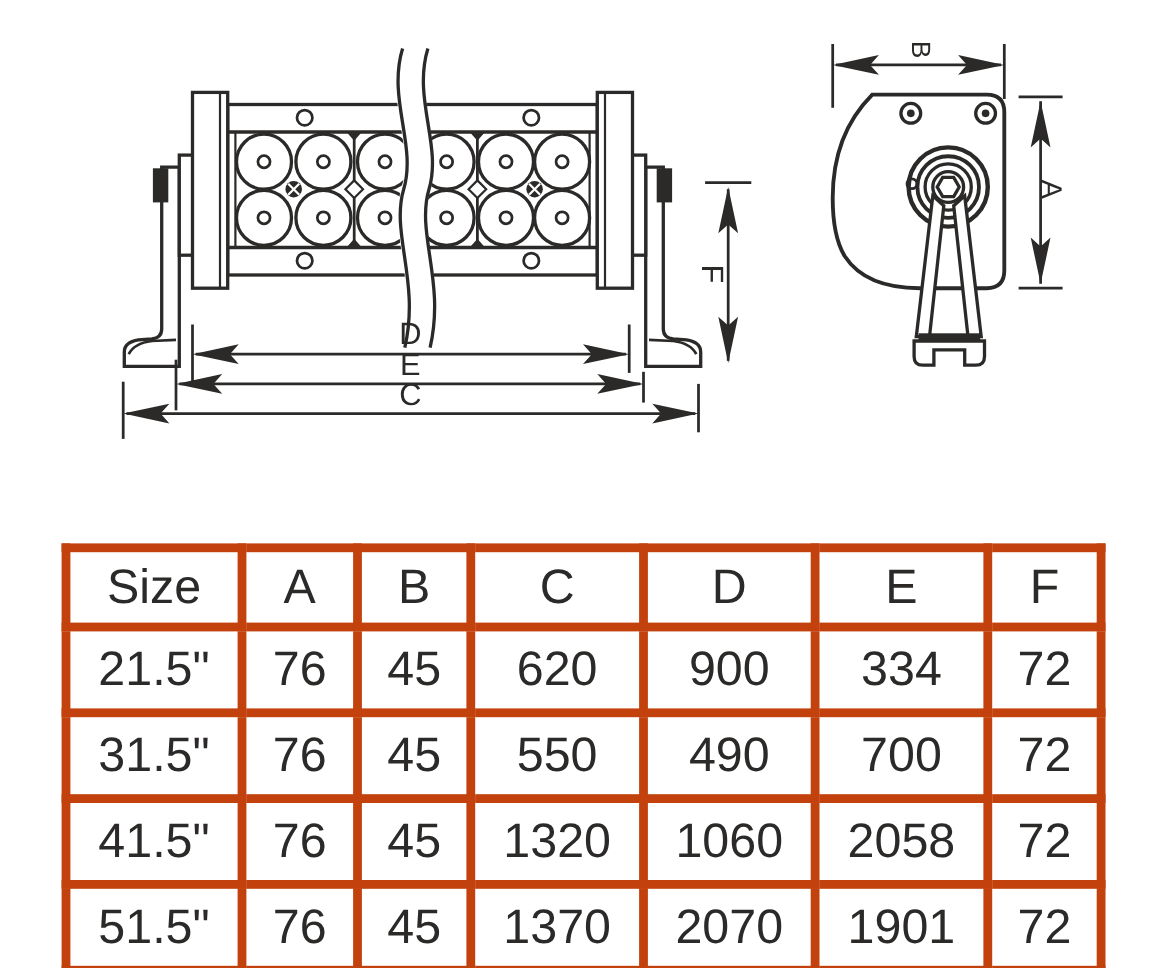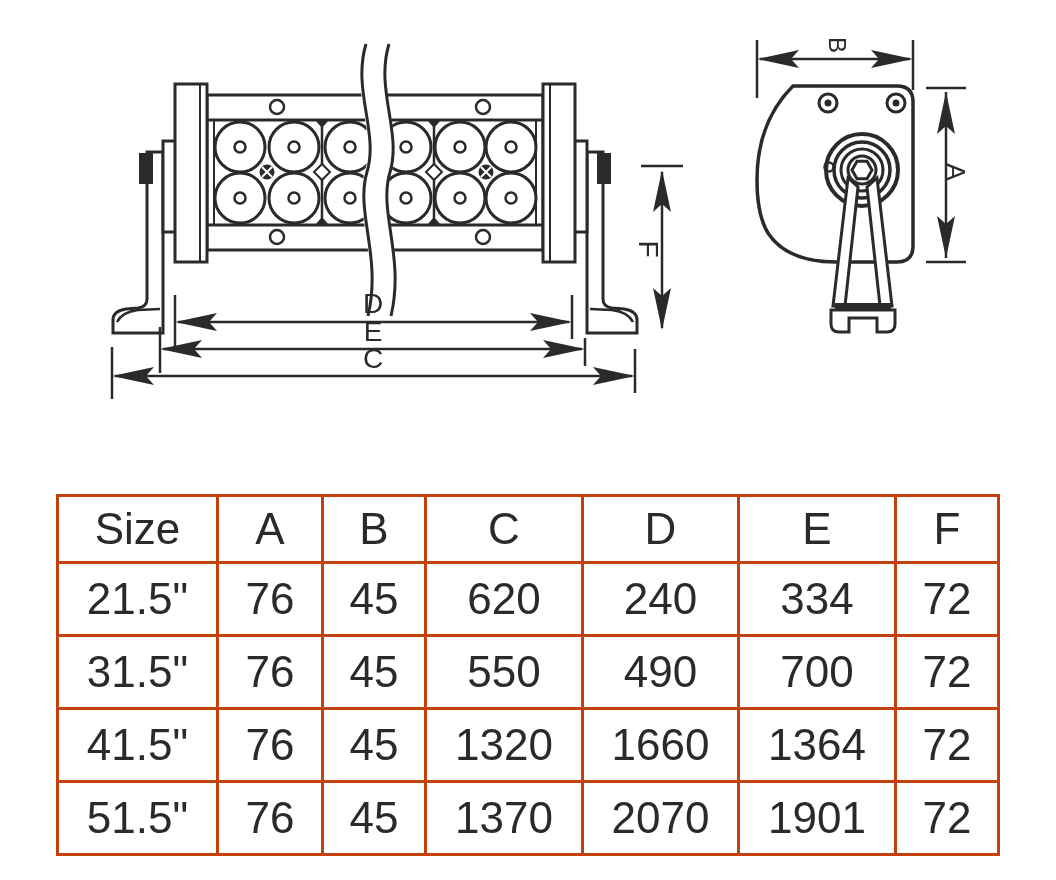--- a/index.html
+++ b/index.html
@@ -2,21 +2,21 @@
 <html><head>
 <meta charset="utf-8">
 <style>
   html,body{margin:0;padding:0;background:#ffffff;width:1056px;height:880px;overflow:hidden;
     font-family:"Liberation Sans", sans-serif;}
   .page{position:relative;width:1056px;height:880px;background:#fff;}
   .diagram-wrap{position:absolute;left:0;top:0;width:1056px;height:460px;}
   svg text{fill:#2b2a29;font-family:"Liberation Sans", sans-serif;}
   .dims-table{position:absolute;left:56px;top:494px;border-collapse:collapse;table-layout:fixed;
     color:#2b2a29;}
-  .dims-table th,.dims-table td{border:3px solid #c2410c;text-align:center;vertical-align:middle;
+  .dims-table th,.dims-table td{border:8px solid #c2410c;text-align:center;vertical-align:middle;
     font-size:44px;font-weight:400;padding:0;height:70px;background:#fff;}
   .dims-table th{font-weight:400;height:64px;}
 </style>
 </head>
 <body>
 
 <div class="page">
 
   <div class="diagram-wrap">
     <svg width="1056" height="460" viewBox="0 0 1056 460" xmlns="http://www.w3.org/2000/svg">
@@ -220,40 +220,40 @@
           <th>E</th>
           <th>F</th>
         </tr>
     </thead>
     <tbody>
         <tr>
           <td>21.5"</td>
           <td>76</td>
           <td>45</td>
           <td>620</td>
-          <td>240</td>
+          <td>900</td>
           <td>334</td>
           <td>72</td>
         </tr>
         <tr>
           <td>31.5"</td>
           <td>76</td>
           <td>45</td>
           <td>550</td>
           <td>490</td>
           <td>700</td>
           <td>72</td>
         </tr>
         <tr>
           <td>41.5"</td>
           <td>76</td>
           <td>45</td>
           <td>1320</td>
-          <td>1660</td>
-          <td>1364</td>
+          <td>1060</td>
+          <td>2058</td>
           <td>72</td>
         </tr>
         <tr>
           <td>51.5"</td>
           <td>76</td>
           <td>45</td>
           <td>1370</td>
           <td>2070</td>
           <td>1901</td>
           <td>72</td>

